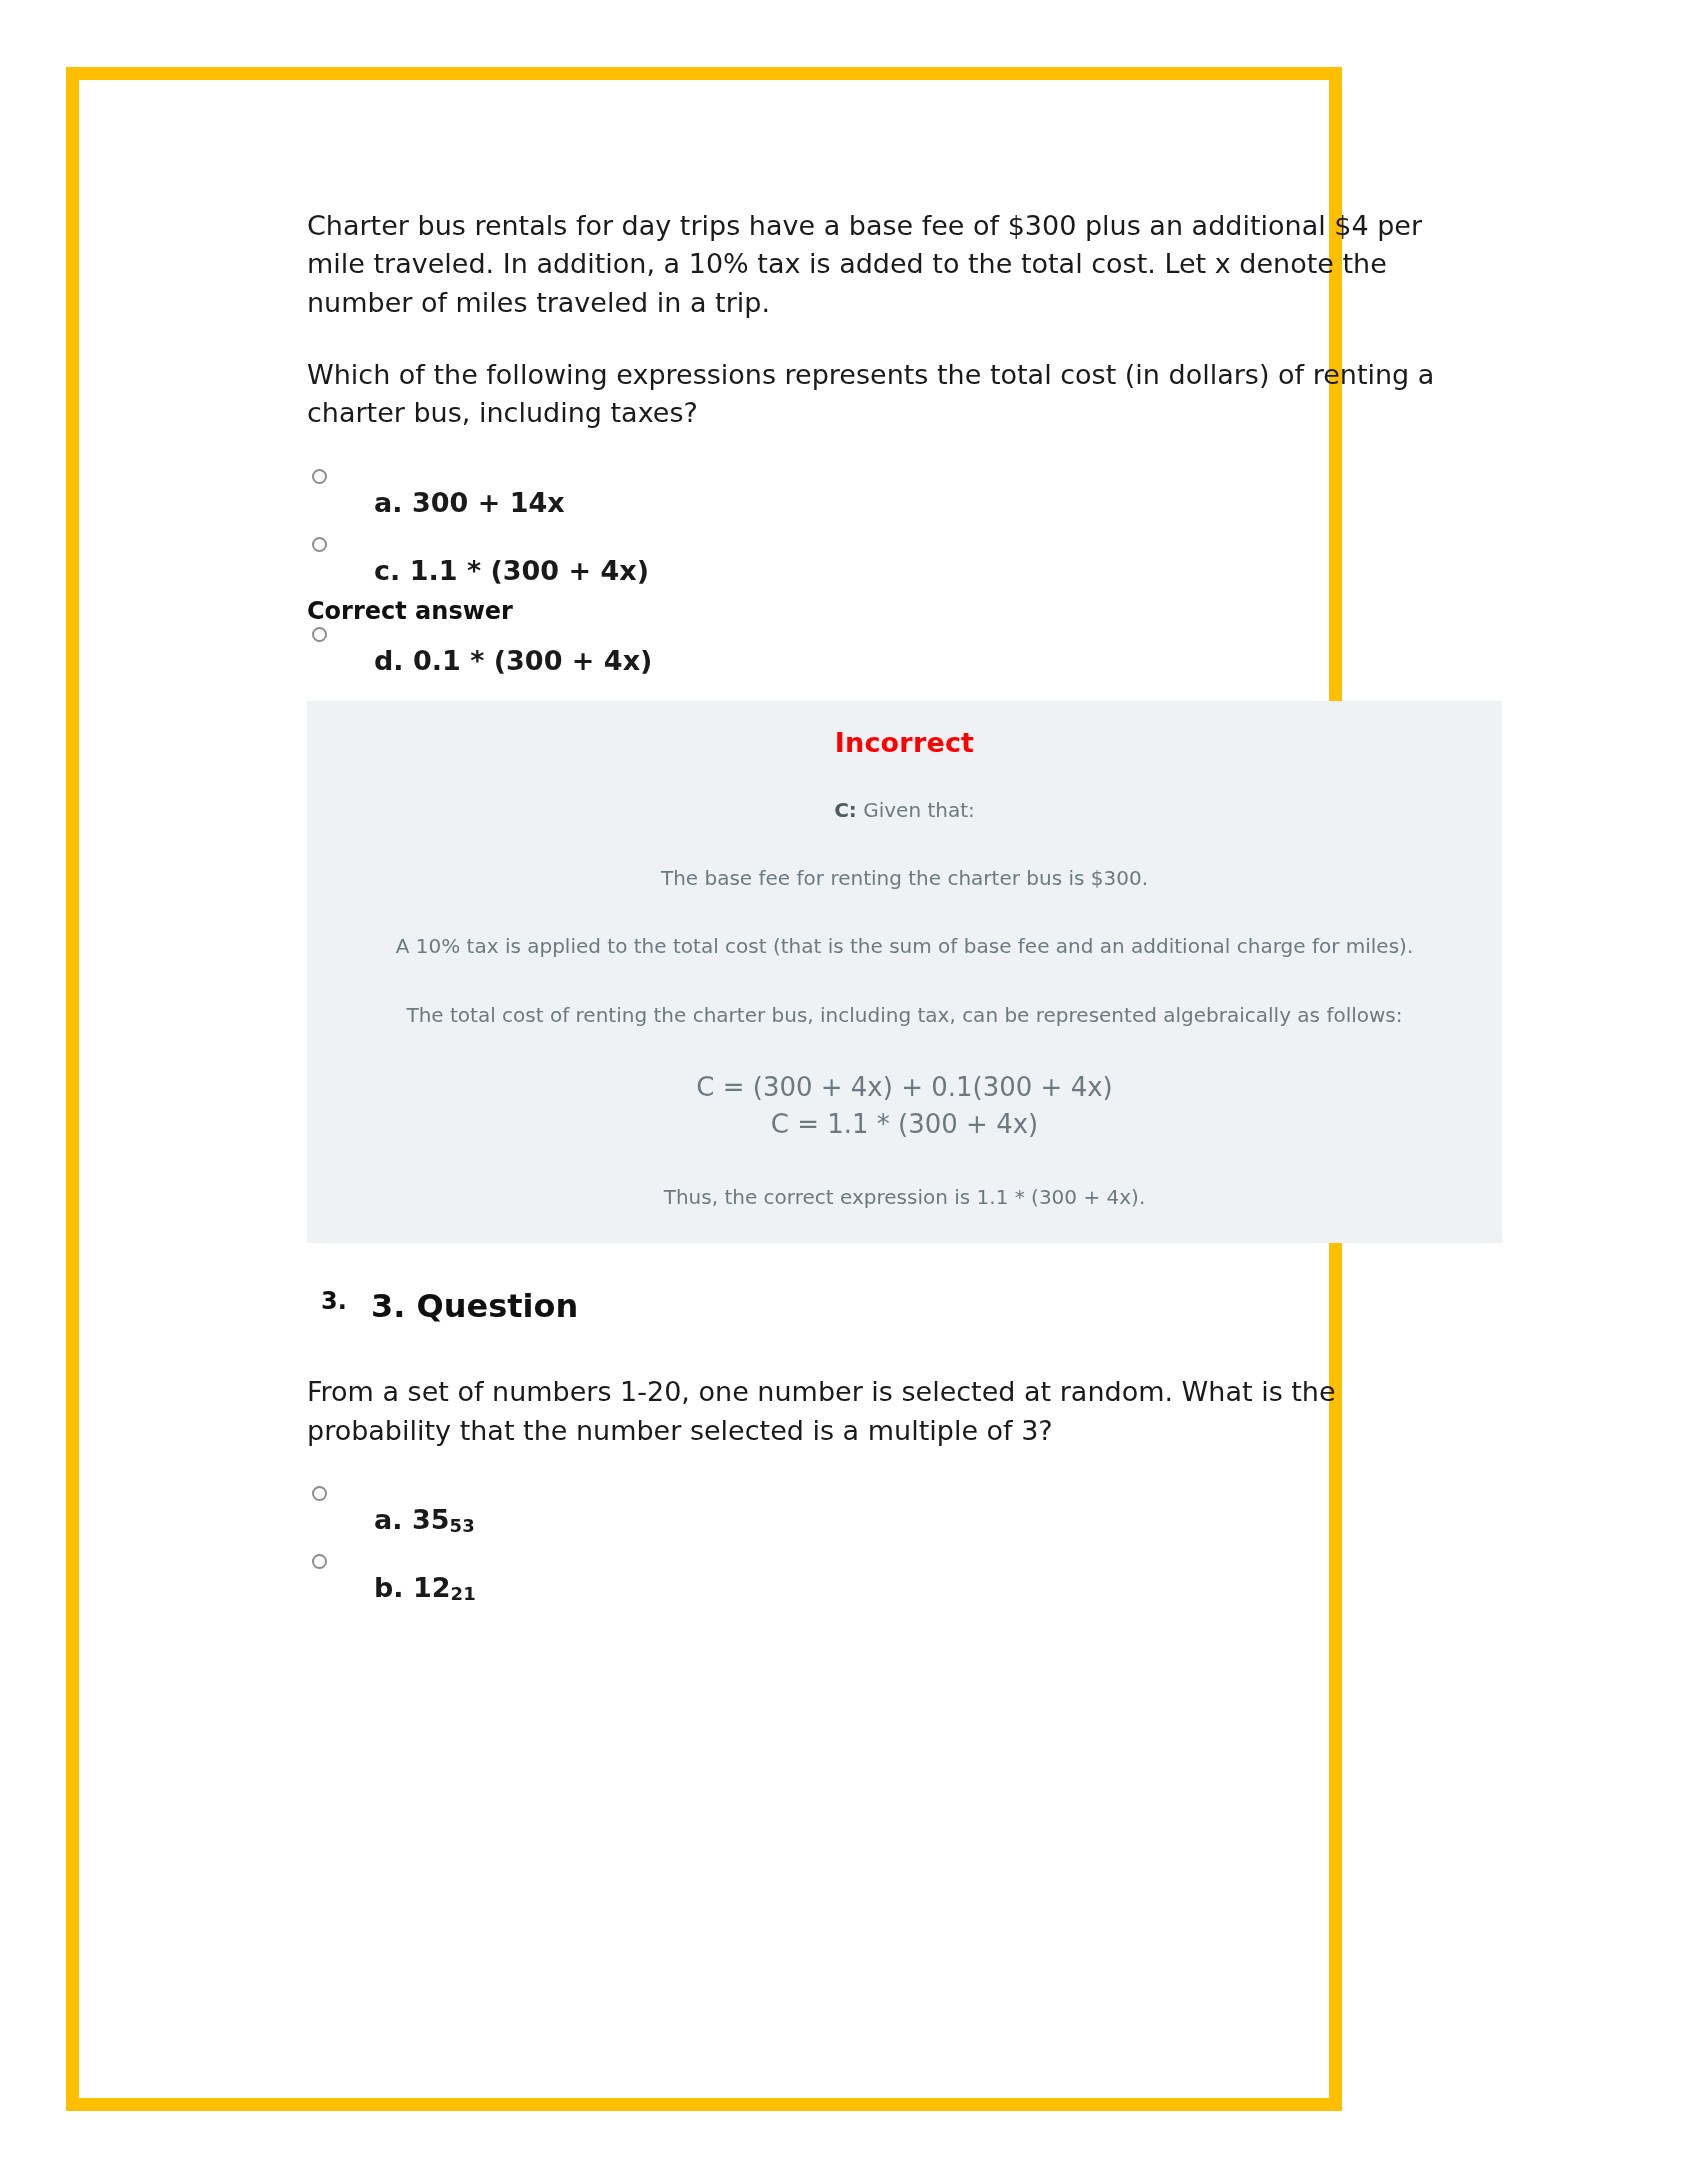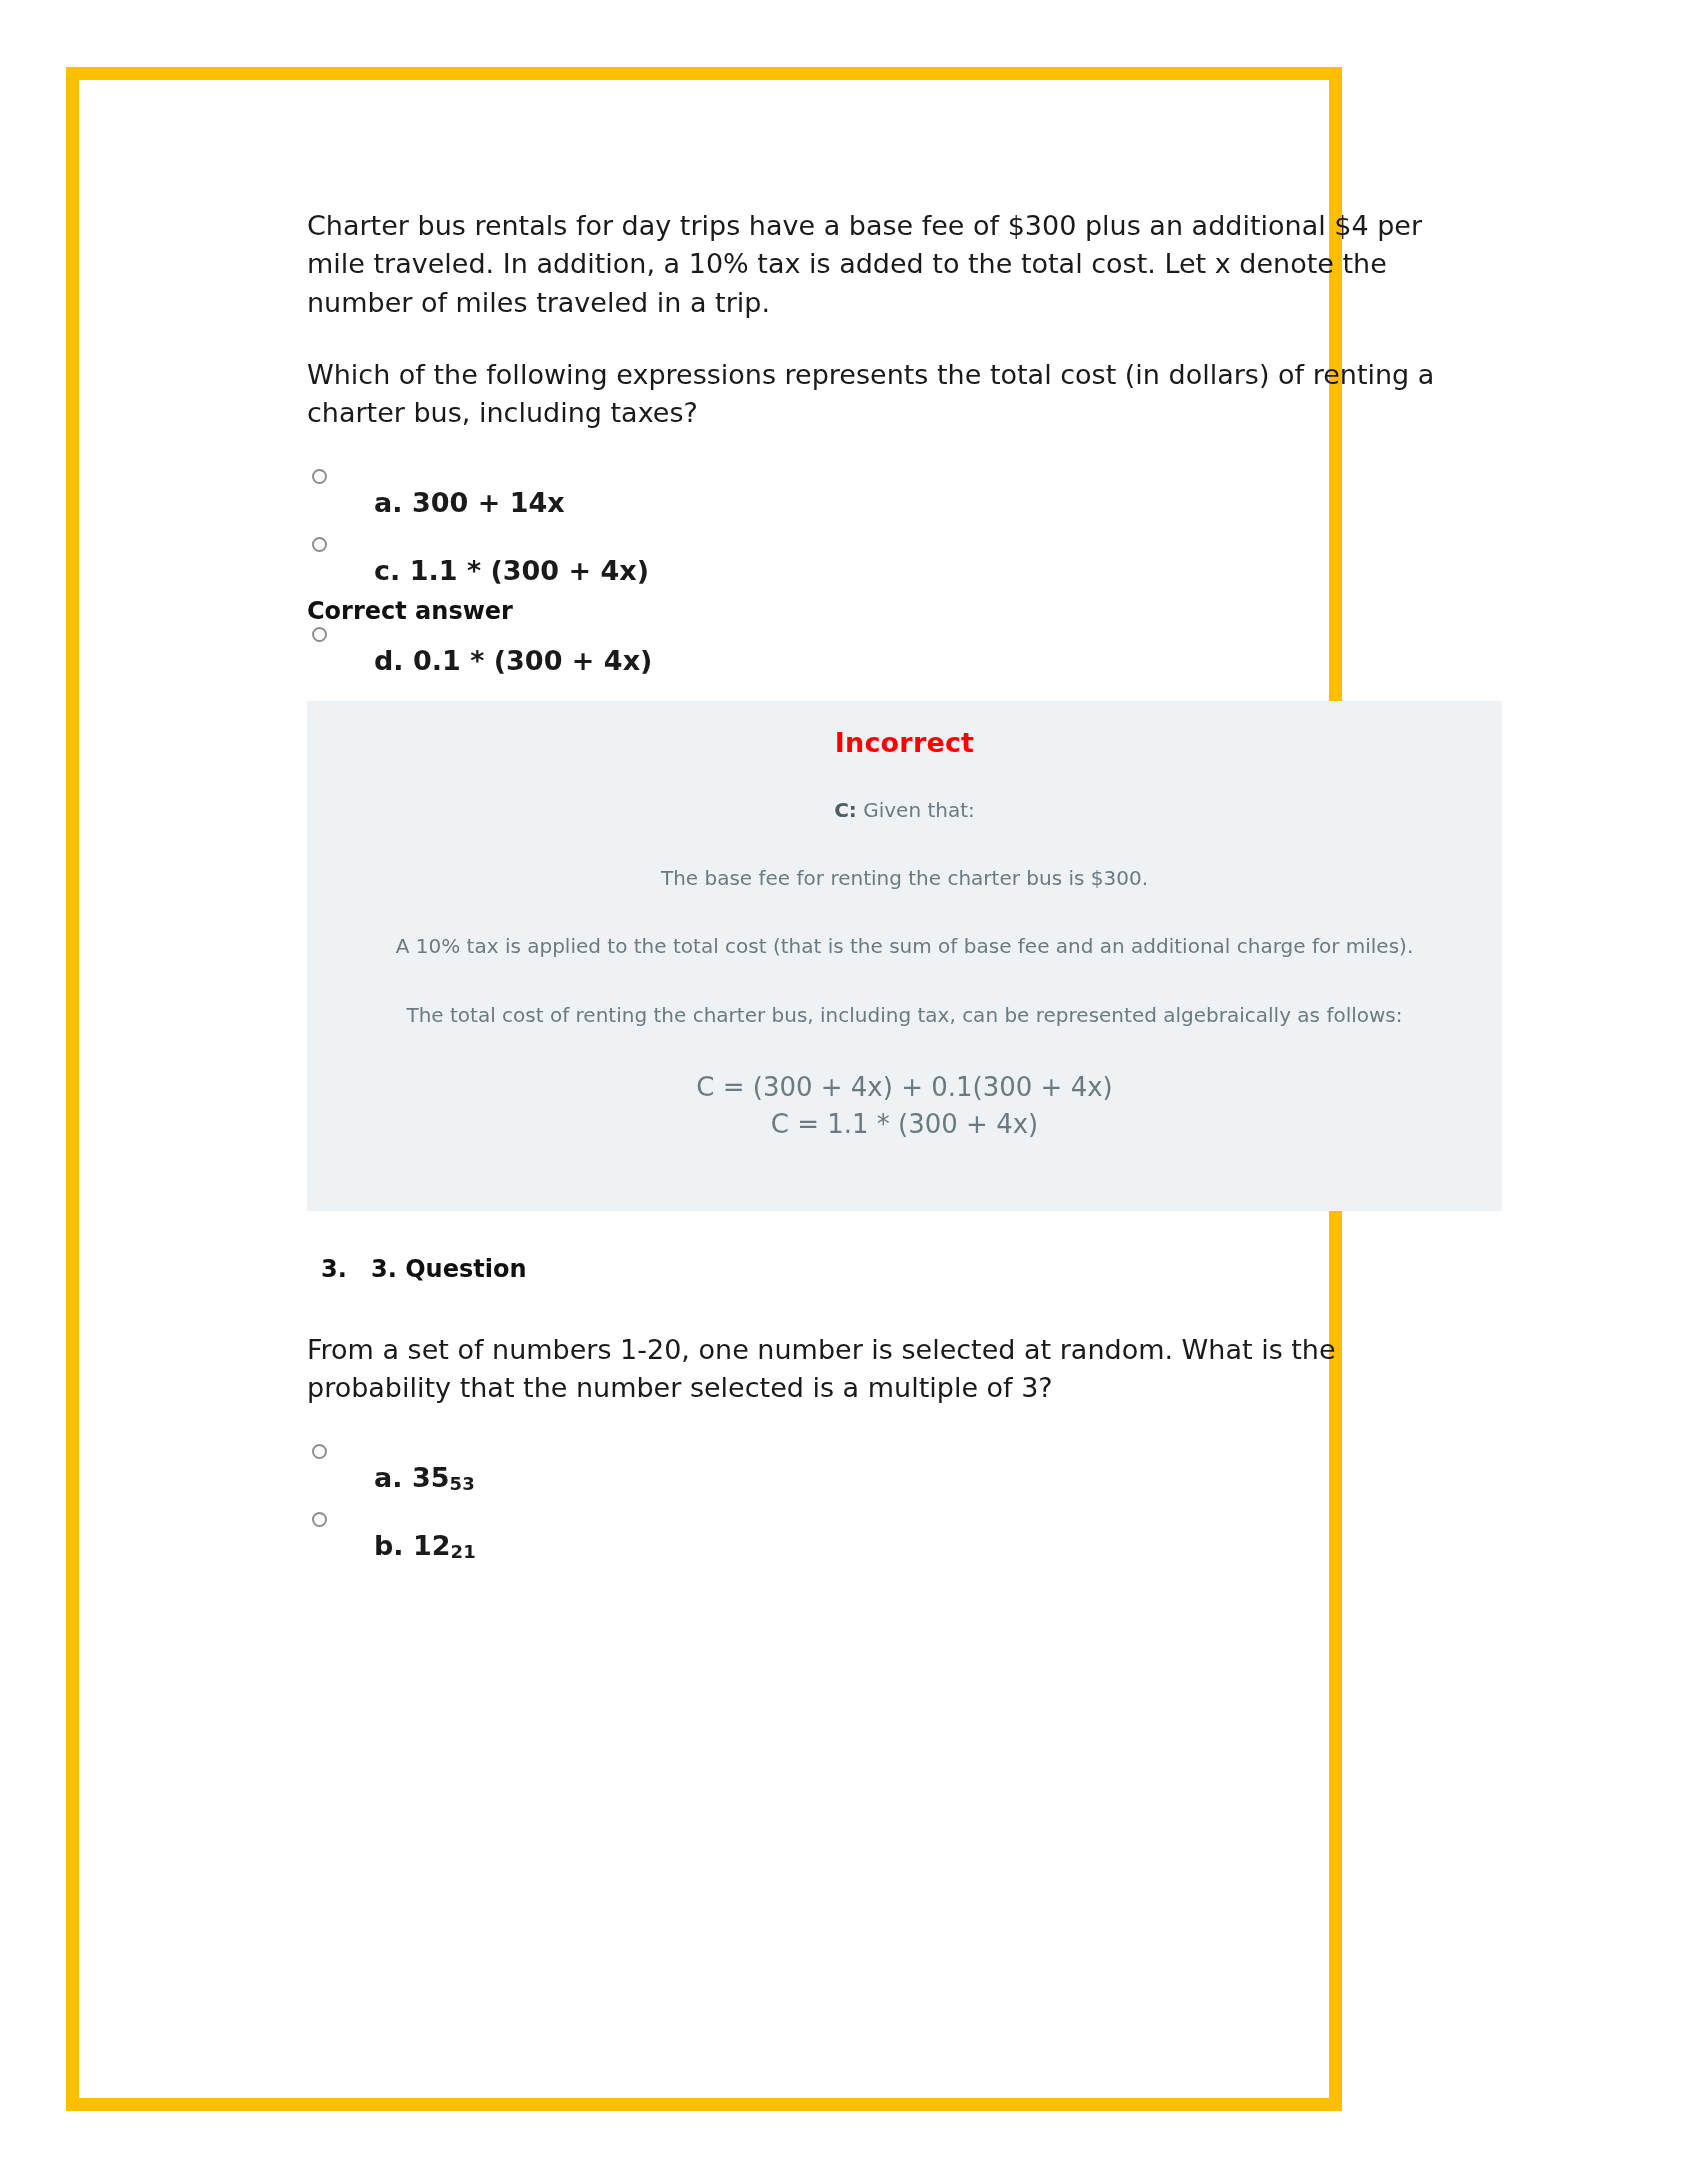--- a/index.html
+++ b/index.html
@@ -130,21 +130,21 @@
   }
   .item-marker {
     position: absolute;
     left: 14px;
     top: 0;
     font-size: 24px;
     font-weight: bold;
     color: #101010;
   }
   .item-title {
-    font-size: 24px;
+    font-size: 32px;
     font-weight: bold;
     color: #101010;
     margin: 0;
   }
   .q3-body { margin-top: 48px; }
 </style>
 </head>
 <body>
 
 <div class="page-frame">
@@ -190,20 +190,21 @@
 
         <p class="feedback-p">A 10% tax is applied to the total cost (that is the sum of base fee and an additional charge for miles).</p>
 
         <p class="feedback-p">The total cost of renting the charter bus, including tax, can be represented algebraically as follows:</p>
 
         <div class="equation-block">
           <div>C = (300 + 4x) + 0.1(300 + 4x)</div>
           <div>C = 1.1 * (300 + 4x)</div>
         </div>
 
+        <p class="feedback-p">Thus, the correct expression is 1.1 * (300 + 4x).</p>
       </div>
     </div>
 
     <div class="question-item">
       <span class="item-marker">3.</span>
       <div class="item-title">3. Question</div>
     </div>
 
     <div class="q3-body">
       <p class="q-para">From a set of numbers 1-20, one number is selected at random. What is the probability that the number selected is a multiple of 3?</p>

